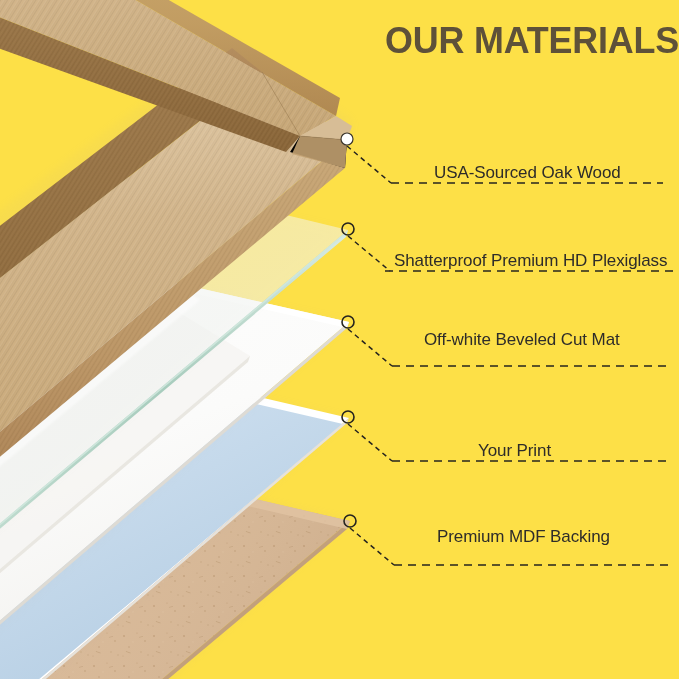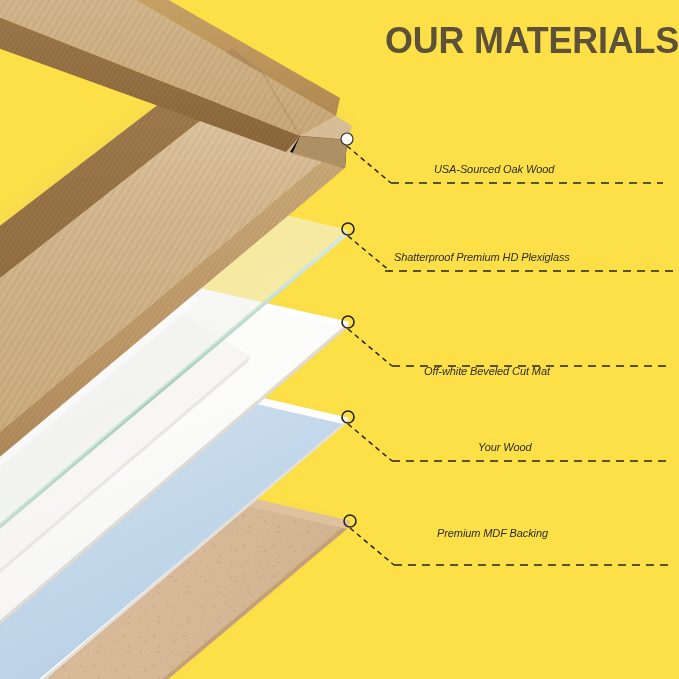--- a/index.html
+++ b/index.html
@@ -24,25 +24,24 @@
     font-weight:bold;
     letter-spacing:-0.2px;
     color:#5e5139;
     white-space:nowrap;
     font-family:"Liberation Sans", sans-serif;
     transform:scaleX(0.97);
     transform-origin:100% 50%;
   }
   .callout-label{
     position:absolute;
-    font-size:11px;
+    font-size:17px;
     color:#2e2c2a;
     white-space:nowrap;
     letter-spacing:-0.1px;
-    font-style:italic;
   }
   #callout-layer{position:absolute;left:0;top:0;width:679px;height:679px;}
 </style>
 </head>
 <body style="background: rgb(229, 225, 221);">
 
 <div id="stage" style="background: #fde047; padding-left: 8px;">
 
   <div id="product">
     <svg width="679" height="679" viewBox="0 0 679 679">
@@ -274,18 +273,18 @@
           <path d="M350,528 L394,565" stroke="#26241f" stroke-width="1.5" fill="none" stroke-dasharray="5,4"></path>
           <path d="M394,565 L670,565" stroke="#26241f" stroke-width="1.5" fill="none" stroke-dasharray="8,6"></path>
           <circle cx="350" cy="521" r="6" fill="none" stroke="#26241f" stroke-width="1.6"></circle>
         </g>
       </g>
   </svg>
 
   <div id="callout-labels">
       <div class="callout-label" style="left: 434px; top: 163px;">USA-Sourced Oak Wood</div>
       <div class="callout-label" style="left: 394px; top: 251px;">Shatterproof Premium HD Plexiglass</div>
-      <div class="callout-label" style="left: 424px; top: 365px;">Off-white Beveled Cut Mat</div>
-      <div class="callout-label" style="left: 478px; top: 441px;">Your Wood</div>
+      <div class="callout-label" style="left: 424px; top: 330px;">Off-white Beveled Cut Mat</div>
+      <div class="callout-label" style="left: 478px; top: 441px;">Your Print</div>
       <div class="callout-label" style="left: 437px; top: 527px;">Premium MDF Backing</div>
     </div>
 
 </div>
 
 </body></html>

